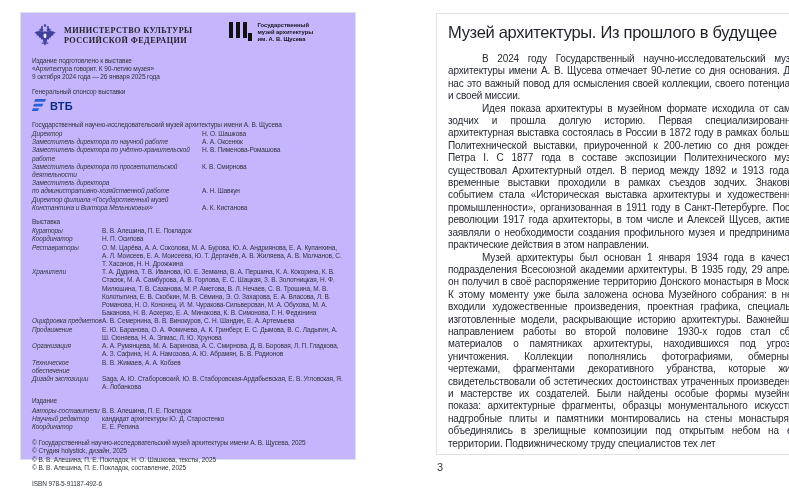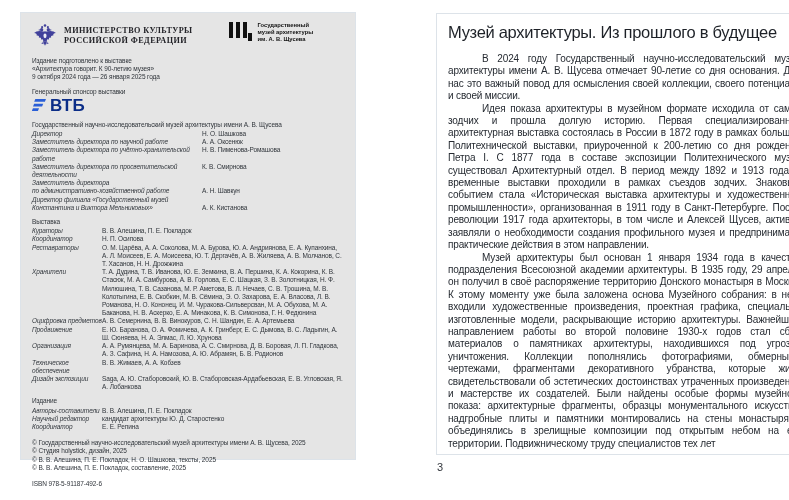--- a/index.html
+++ b/index.html
@@ -4,21 +4,21 @@
 <style>
   html,body{margin:0;padding:0;}
   body{
     width:789px;height:500px;position:relative;overflow:hidden;
     background:#ffffff;
     font-family:"Liberation Sans","DejaVu Sans",sans-serif;
   }
   
   .page-left{
     position:absolute;left:20px;top:12px;width:336px;height:448px;
-    box-sizing:border-box;border:1px solid #dde3e9;background:#e5e5e5;
+    box-sizing:border-box;border:1px solid #dde3e9;background:#c4b5fd;
     padding:9px 11px;color:#30353b;
     font-size:6.5px;line-height:8.2px;letter-spacing:-0.1px;
   }
   .logo-row{display:flex;align-items:flex-start;margin-bottom:8px;}
   .ministry{display:flex;align-items:center;}
   .eagle{width:26px;height:27px;flex:none;margin-right:6px;}
   .ministry-name{
     font-family:"Liberation Serif","DejaVu Serif",serif;
     font-size:8.2px;line-height:10px;letter-spacing:.4px;color:#232328;
     white-space:pre-line;font-weight:600;
@@ -26,21 +26,21 @@
   .muar{display:flex;align-items:flex-start;margin-left:36px;}
   .muar-bars{position:relative;width:24px;height:19px;flex:none;margin-right:5px;}
   .muar-bars .bar{position:absolute;top:0;width:4.6px;height:16px;background:#111;}
   .muar-bars .b1{left:0;} .muar-bars .b2{left:7px;} .muar-bars .b3{left:14px;}
   .muar-bars .tail{position:absolute;left:19.5px;top:11px;width:4px;height:8px;background:#111;}
   .muar-text{font-size:5.8px;line-height:6.8px;font-weight:bold;color:#121212;white-space:pre-line;letter-spacing:0;}
   .note{white-space:pre-line;margin-bottom:6px;}
   .sponsor-label{margin-bottom:2px;}
   .vtb{display:flex;align-items:center;height:16px;margin-bottom:7px;}
   .vtb svg{width:15px;height:13px;margin-right:3px;}
-  .vtb-word{font-size:17px;font-weight:bold;color:#0b2d87;letter-spacing:.2px;}
+  .vtb-word{font-size:11px;font-weight:bold;color:#0b2d87;letter-spacing:.2px;}
   .muar-fullname{margin-bottom:1px;}
   .lp-row{display:flex;align-items:flex-start;}
   .lp-row.vend{align-items:flex-end;}
   .lbl{flex:none;font-style:italic;white-space:pre-line;color:#32373d;}
   .lbl-wide{width:170px;}
   .lbl-narrow{width:70px;}
   .val{flex:1;min-width:0;white-space:pre-line;}
   .sect{margin-top:6px;margin-bottom:1px;}
   .copy-block{margin-top:8px;}
   .copy-line{display:block;}

